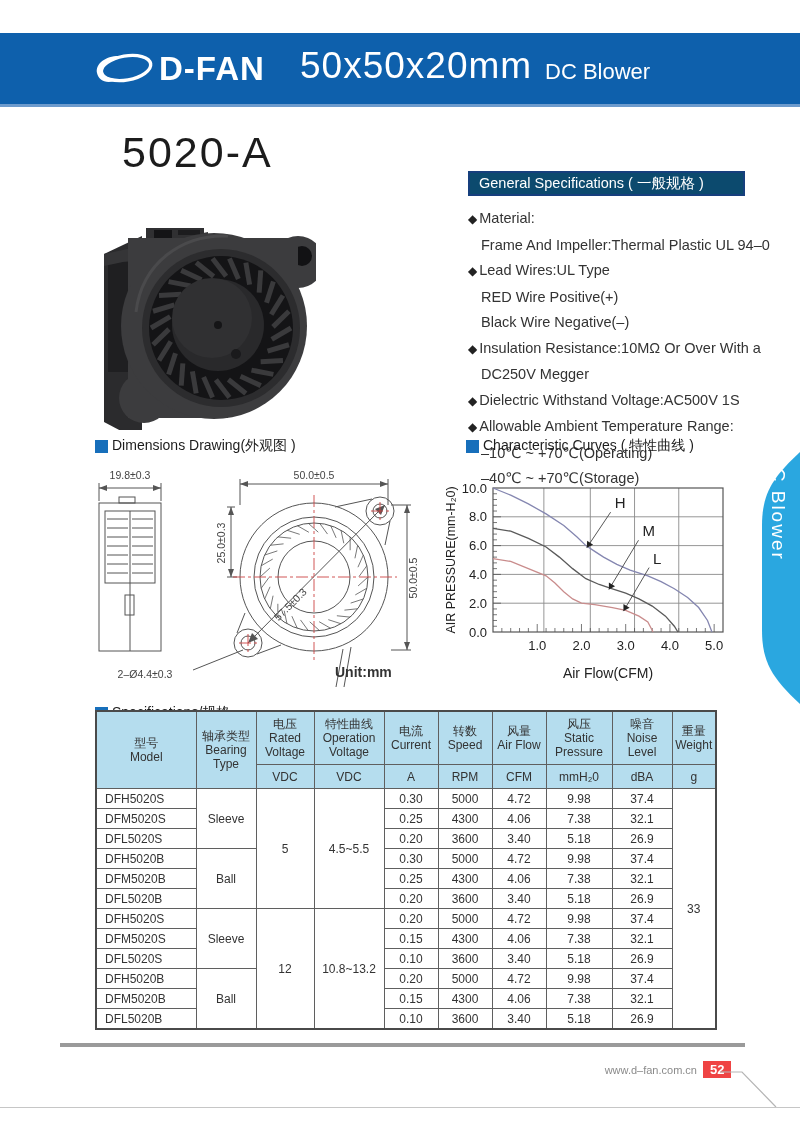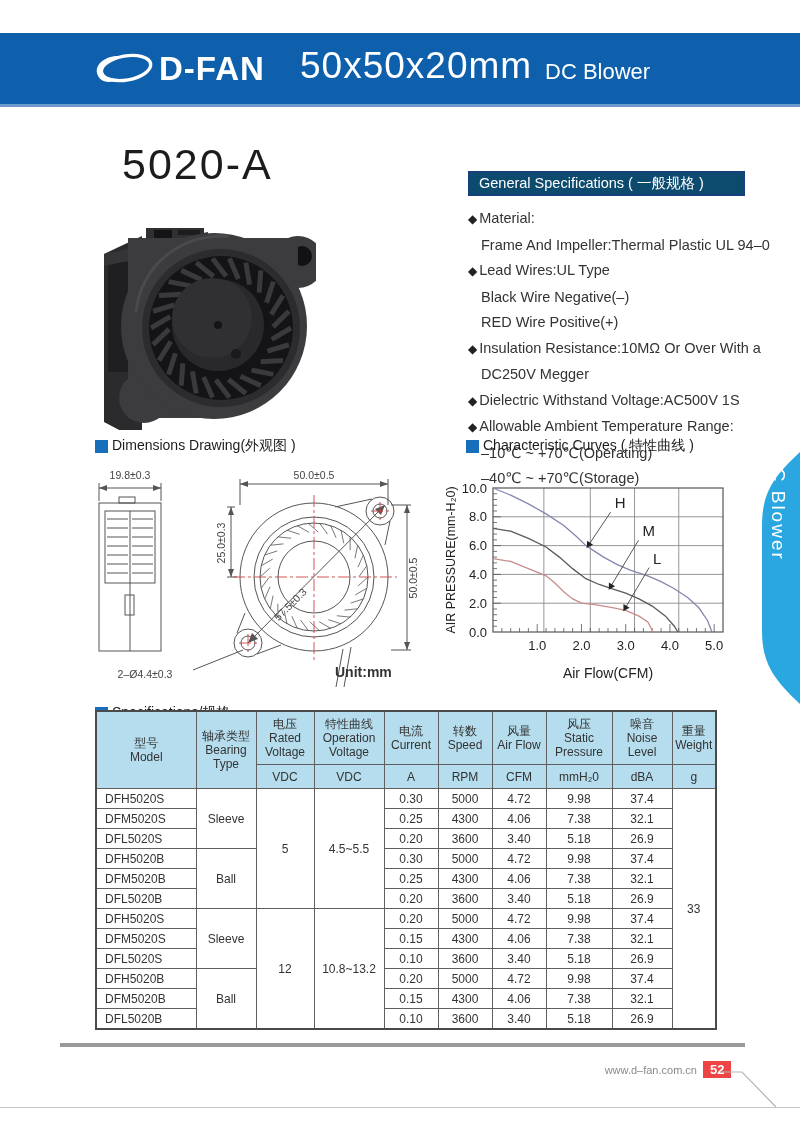--- a/index.html
+++ b/index.html
@@ -7,21 +7,21 @@
         font-family:"Liberation Sans","DejaVu Sans",sans-serif;color:#222;}
   
   .hdr{position:absolute;left:0;top:33px;width:800px;height:71px;background:#0e60ac;border-bottom:3px solid #6d9bcd;}
   .hdr-inner{position:relative;width:100%;height:100%;}
   .logo{position:absolute;left:93px;top:14px;display:flex;align-items:center;}
   .logo svg{display:block;}
   .logo-text{color:#fff;font-size:33px;font-weight:bold;letter-spacing:1px;margin-left:4px;}
   .hdr-size{position:absolute;left:300px;top:12px;color:#fff;font-size:37px;font-weight:400;letter-spacing:1px;}
   .hdr-type{position:absolute;left:545px;top:26px;color:#fff;font-size:22px;font-weight:400;}
   
-  .model-title{position:absolute;left:122px;top:140px;font-size:43px;letter-spacing:2px;color:#1c1c1c;}
+  .model-title{position:absolute;left:122px;top:128px;font-size:43px;letter-spacing:2px;color:#1c1c1c;}
   .photo{position:absolute;left:88px;top:192px;}
   
   .gs-bar{position:absolute;left:468px;top:171px;width:277px;height:25px;background:#0c4a6e;
           border:2px solid #163f7d;box-sizing:border-box;color:#fff;font-size:14.5px;
           line-height:21px;padding-left:9px;}
   .gs-list{position:absolute;left:468px;top:206px;width:310px;font-size:14.5px;color:#333;line-height:25.5px;}
   .gs-line{white-space:nowrap;}
   .gs-line .bullet{font-size:12px;margin-right:2px;color:#222;}
   .gs-line.cont{padding-left:13px;}
   
@@ -131,22 +131,22 @@
 
       <path d="M48,120 C54,70 95,42 140,44" fill="none" stroke="#4a4a4c" stroke-width="3"></path>
     </svg>
   </div>
 
   <div class="gs-bar">General Specifications ( 一般规格 )</div>
   <div class="gs-list" id="gs-list">
       <div class="gs-line"><span class="bullet">◆</span>Material:</div>
       <div class="gs-line cont">Frame And Impeller:Thermal Plastic UL 94–0</div>
       <div class="gs-line"><span class="bullet">◆</span>Lead Wires:UL Type</div>
+      <div class="gs-line cont">RED Wire Positive(+)</div>
       <div class="gs-line cont">Black Wire Negative(–)</div>
-      <div class="gs-line cont">RED Wire Positive(+)</div>
       <div class="gs-line"><span class="bullet">◆</span>Insulation Resistance:10MΩ Or Over With a</div>
       <div class="gs-line cont">DC250V Megger</div>
       <div class="gs-line"><span class="bullet">◆</span>Dielectric Withstand Voltage:AC500V 1S</div>
       <div class="gs-line"><span class="bullet">◆</span>Allowable Ambient Temperature Range:</div>
       <div class="gs-line cont">–10℃ ~ +70℃(Operating)</div>
       <div class="gs-line cont">–40℃ ~ +70℃(Storage)</div>
     </div>
 
   <div class="sec-title" style="left:95px;top:437px;">
     <span class="sec-sq"></span>

